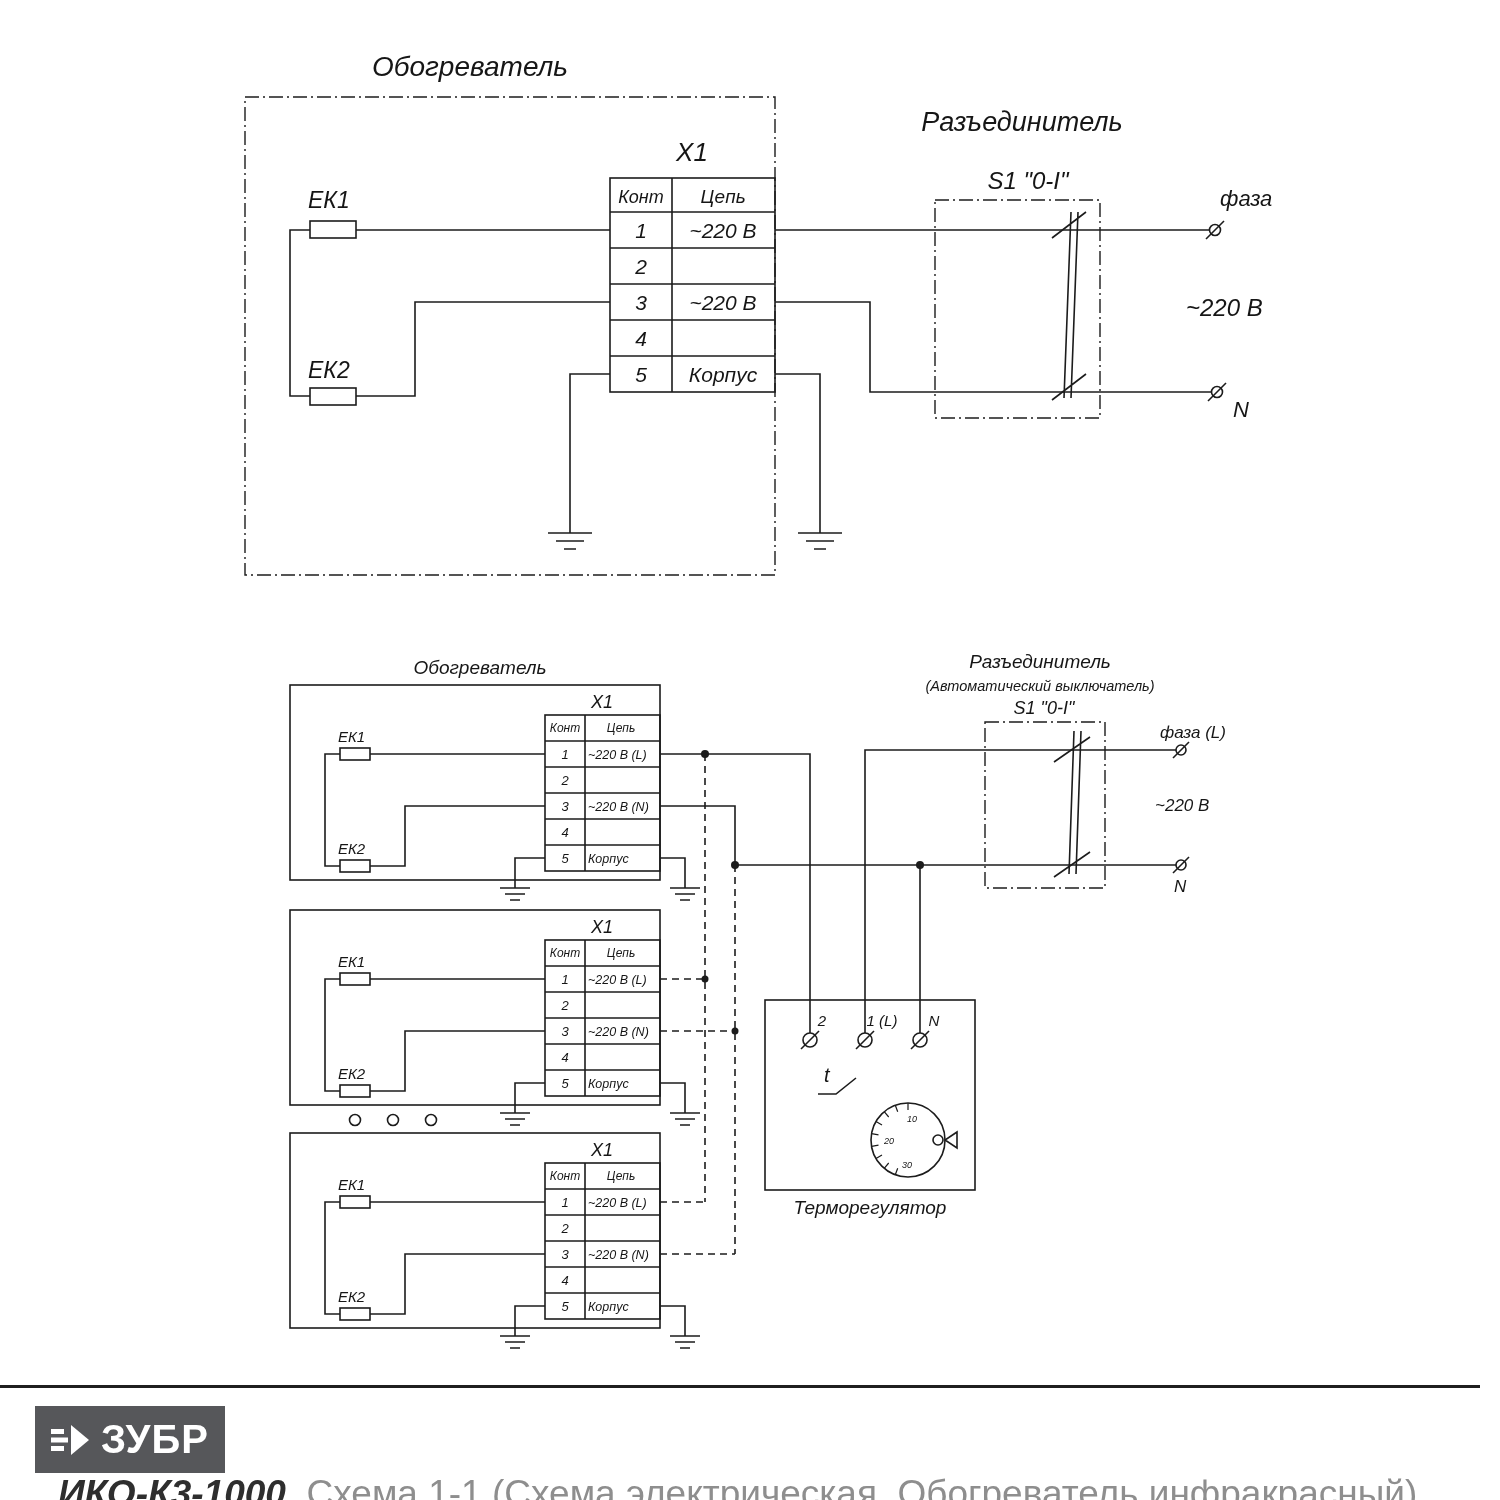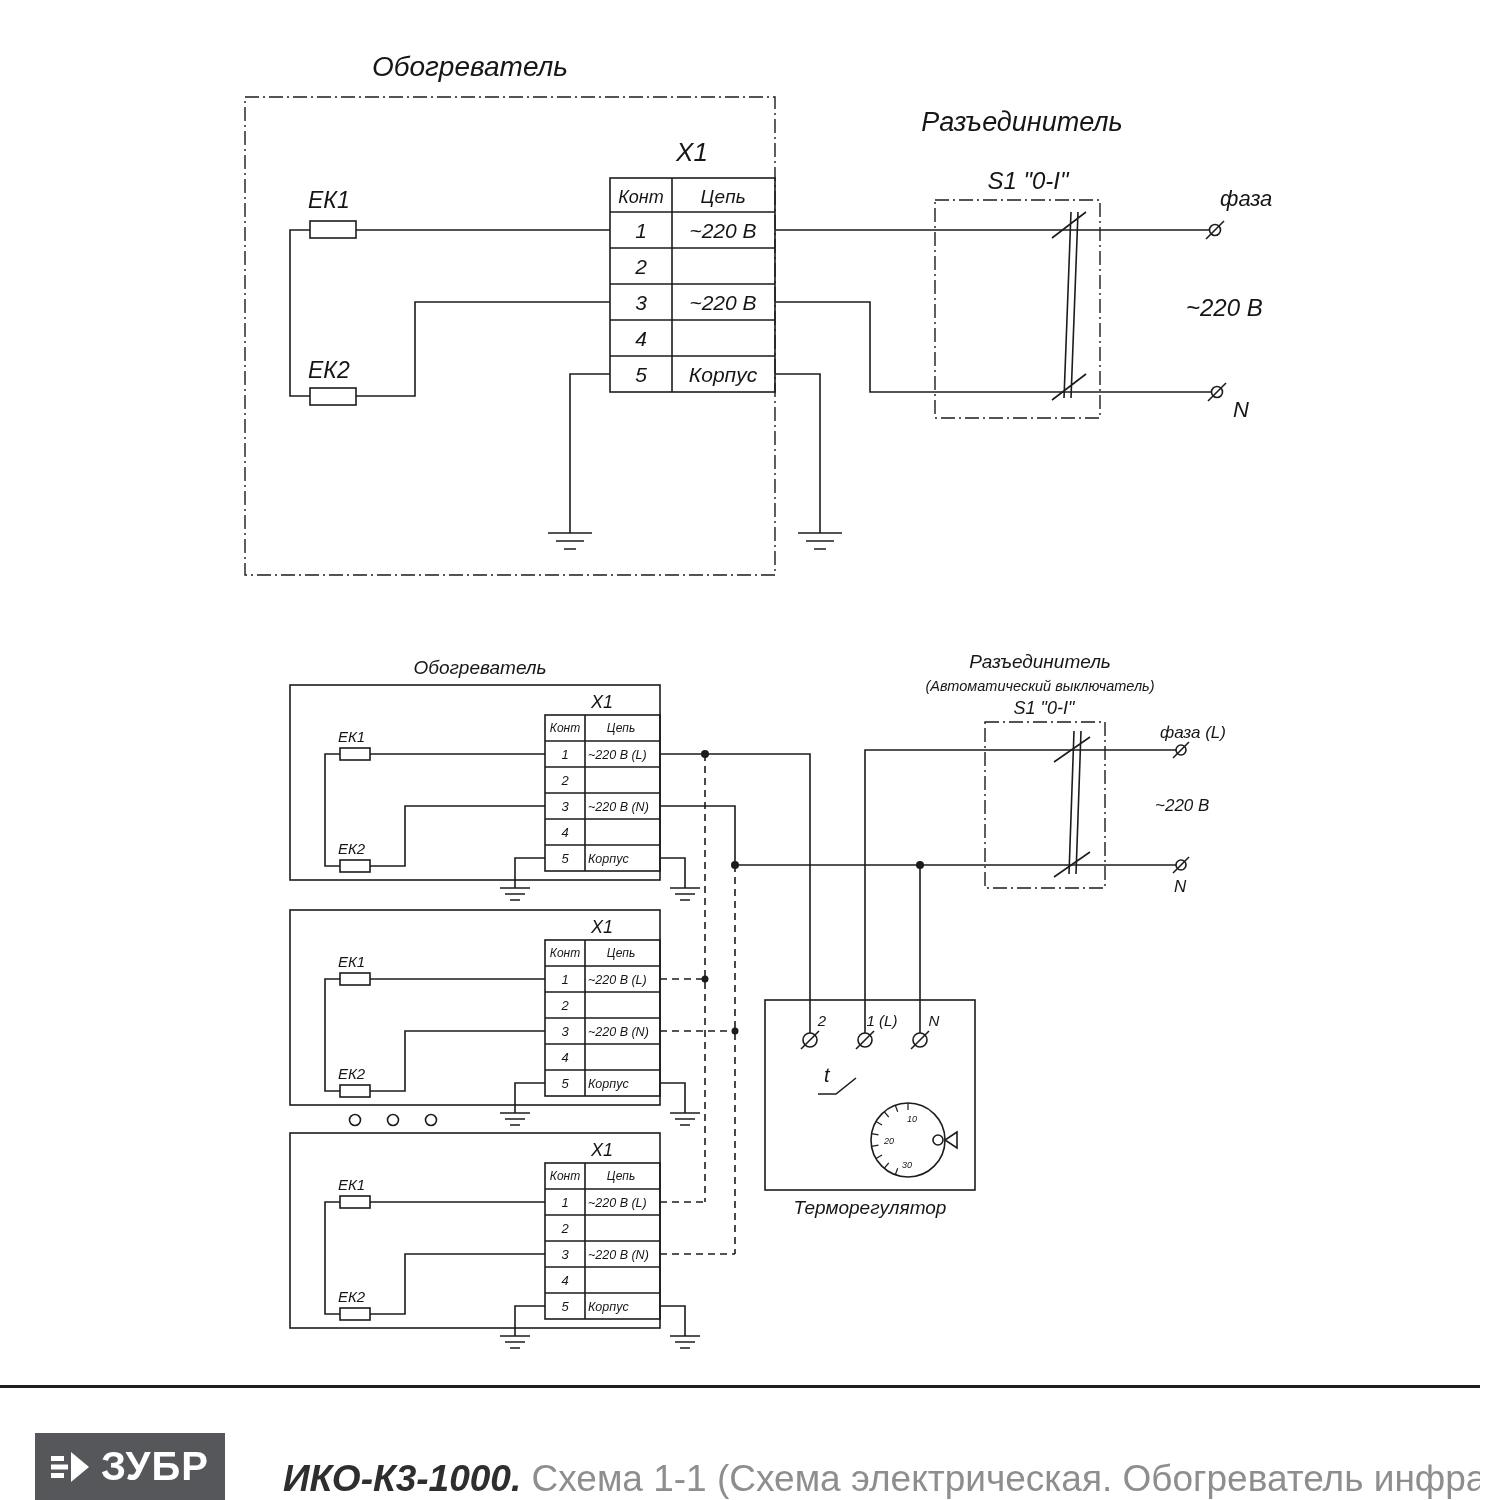--- a/index.html
+++ b/index.html
@@ -5,21 +5,21 @@
   * { margin:0; padding:0; box-sizing:border-box; }
   html,body { width:1500px; height:1500px; background:#ffffff; font-family:"Liberation Sans",sans-serif; }
   .page { position:relative; width:1480px; height:1500px; background:#fff; overflow:hidden; }
   svg text { font-family:"Liberation Sans",sans-serif; font-style:italic; fill:#161616; }
   .ln   { fill:none; stroke:#1c1c1c; stroke-width:1.6; }
   .lnth { fill:none; stroke:#1c1c1c; stroke-width:1.2; }
   .dd   { stroke-dasharray:14 4 2 4; stroke-width:1.4; }
   .dash { stroke-dasharray:7 5; }
   .dot  { fill:#1c1c1c; stroke:none; }
   .footer { position:absolute; left:0; top:1385px; width:1500px; height:115px;
-            border-top:3px solid #1f1f1f; display:flex; align-items:flex-end; padding-top:18px; }
+            border-top:3px solid #1f1f1f; display:flex; align-items:flex-start; padding-top:18px;flex-direction:column; }
   .logo { margin-left:35px; width:190px; height:67px; background:#56575a; color:#ffffff;
           display:flex; align-items:center; justify-content:center; gap:10px; flex:0 0 auto; }
   .logo-text { font-weight:bold; font-size:40px; letter-spacing:1px; }
   .title-line { margin-left:58px; font-size:37px; white-space:nowrap; }
   .model { font-weight:bold; color:#2e2e2e;font-style:italic; }
   .subtitle { color:#8e8e8e; }
 </style>
 </head>
 <body>
 

